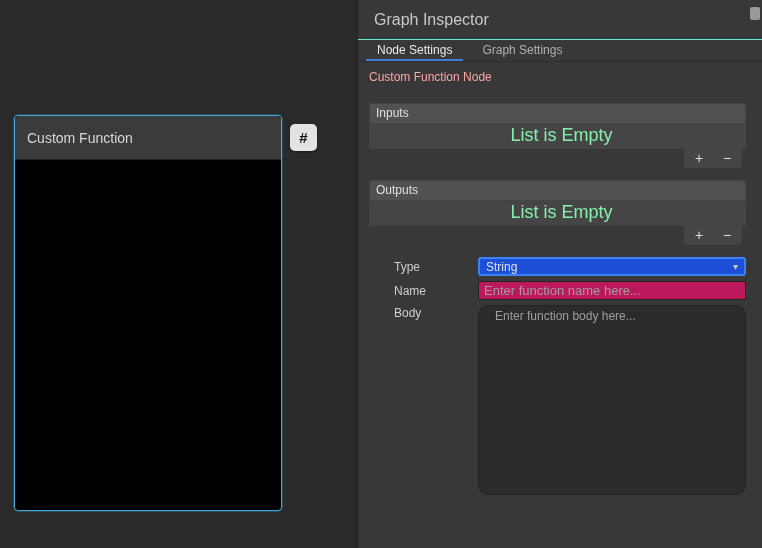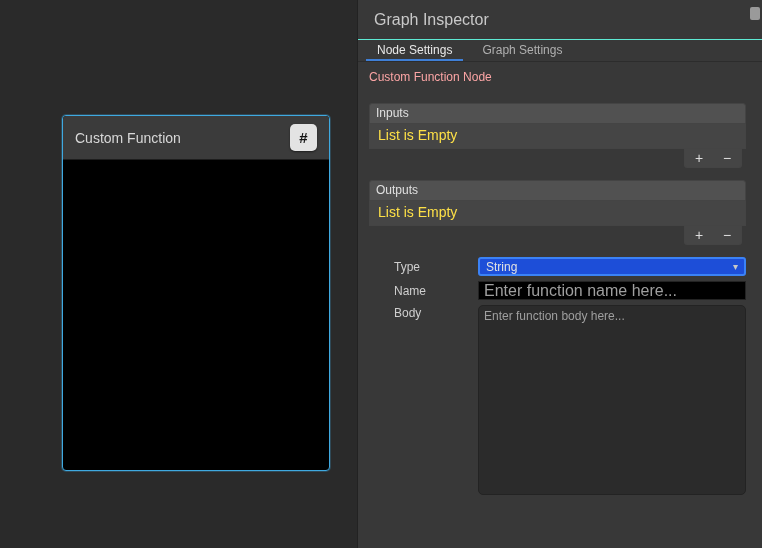--- a/index.html
+++ b/index.html
@@ -6,23 +6,23 @@
     --tab-accent:#3f7fd6;
     --node-selection:#3fa9e0;
   }
   *{box-sizing:border-box;margin:0;padding:0;font-family:"Liberation Sans",sans-serif;}
   html,body{width:762px;height:548px;overflow:hidden;}
   body{position:relative;background:#2a2a2a;}
 
   
   .stage{position:absolute;inset:0;}
   .node{
-    position:absolute;left:14px;top:115px;width:268px;height:356px;
+    position:absolute;left:14px;top:115px;width:268px;height:396px;
     background:#000;border:1px solid var(--node-selection);border-radius:4px;
-    overflow:hidden;box-shadow:0 0 0 1px rgba(63,169,224,.25);margin-left:48px;
+    overflow:hidden;box-shadow:0 0 0 1px rgba(63,169,224,.25);
   }
   .node-header{
     height:44px;background:#3b3b3b;border-bottom:1px solid #1e1e1e;
     display:flex;align-items:center;padding-left:12px;
     color:#d8d8d8;font-size:14px;
   }
   .node-body{height:271px;background:#000;}
   .precision-badge{
     position:absolute;left:290px;top:124px;width:27px;height:27px;
     background:#e3e3e3;border-radius:5px;display:flex;align-items:center;justify-content:center;
@@ -48,21 +48,21 @@
   .section-title{font-size:12px;font-weight:normal;color:#fca5a5;margin-bottom:19px;}
 
   
   .list{margin-bottom:12px;}
   .list-header{
     height:21px;line-height:19px;background:#515151;border:1px solid #444;
     border-radius:3px 3px 0 0;font-size:12px;color:#e0e0e0;padding-left:6px;
   }
   .list-row{
     height:25px;line-height:23px;background:#454545;
-    border:1px solid #444;border-top:none;font-size:14px;color:#fde047;padding-left:8px;
+    border:1px solid #444;border-top:none;font-size:18px;color:#86efac;padding-left:8px;text-align:center;
   }
   .list-footer{
     width:58px;height:19px;background:#454545;border:1px solid #444;border-top:none;
     border-radius:0 0 3px 3px;margin-left:auto;margin-right:4px;
     display:flex;align-items:center;justify-content:space-around;
   }
   .list-footer button{
     background:none;border:none;color:#dedede;font-size:14px;line-height:1;
     width:22px;height:17px;cursor:pointer;padding:0;
   }
@@ -71,26 +71,26 @@
   .field-row{display:flex;align-items:center;margin-bottom:5px;margin-left:25px;}
   .field-row.top{align-items:flex-start;}
   .field-label{width:84px;flex:none;font-size:12px;color:#cfcfcf;padding-top:1px;}
   .dropdown{
     flex:1;height:19px;background:#1d4ed8;border:2px solid #3b82f6;border-radius:3px;
     display:flex;align-items:center;justify-content:space-between;
     font-size:12px;color:#e2e2e2;padding:0 6px;cursor:pointer;
   }
   .dropdown .arrow{font-size:10px;color:#c8c8c8;}
   .text-input{
-    flex:1;height:19px;background:#000000;border:1px solid #232323;border-radius:0;
-    color:#cfcfcf;font-size:16px;padding:0 5px;outline:none;
+    flex:1;height:19px;background:#be185d;border:1px solid #232323;border-radius:0;
+    color:#cfcfcf;font-size:13px;padding:0 5px;outline:none;
   }
   .text-area{
-    flex:1;height:190px;background:#2b2b2b;border:1px solid #232323;border-radius:5px;
-    color:#5eead4;font-size:12px;padding:3px 5px;outline:none;resize:none;
+    flex:1;height:190px;background:#2b2b2b;border:1px solid #232323;border-radius:10px;
+    color:#5eead4;font-size:12px;padding:3px 16px;outline:none;resize:none;
   }
   .text-input::placeholder,.text-area::placeholder{color:#9f9f9f;opacity:1;}
 
   .scroll-thumb{
     position:absolute;right:2px;top:7px;width:10px;height:13px;
     background:#9a9a9a;border-radius:2px;cursor:pointer;
   }
 </style>
 </head>
 <body>

